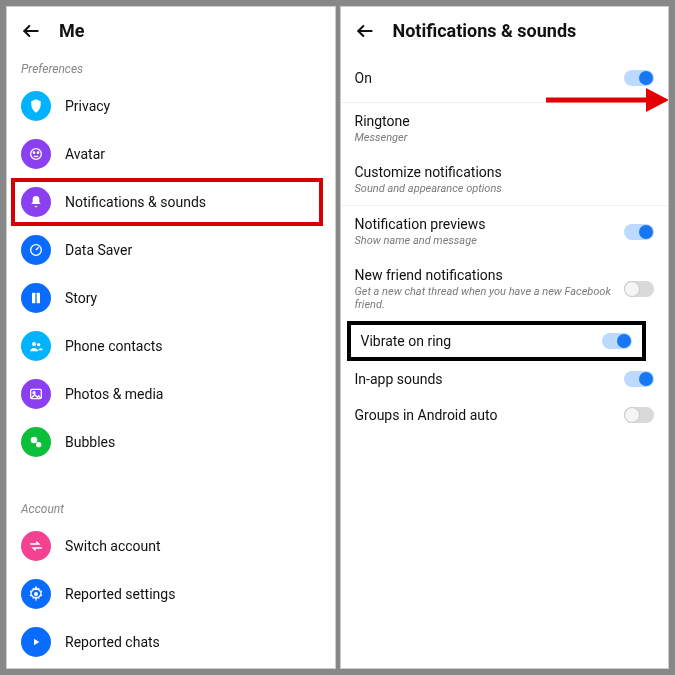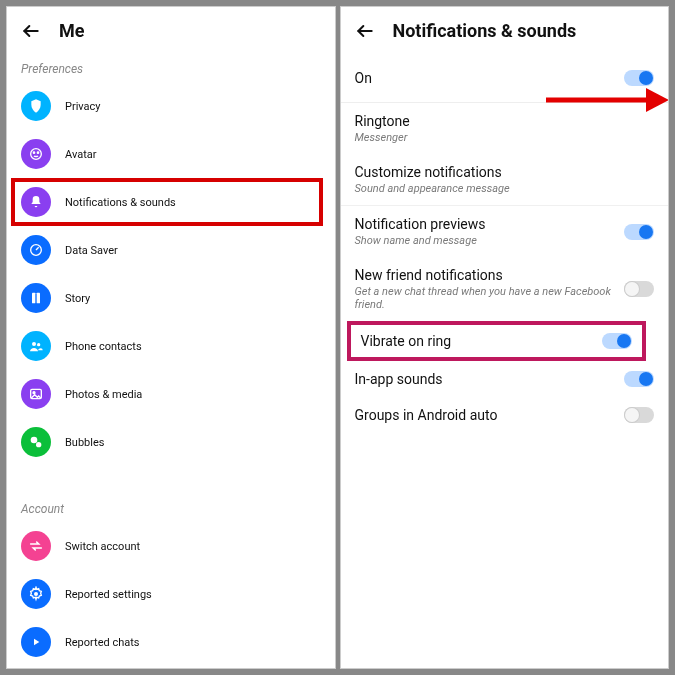--- a/index.html
+++ b/index.html
@@ -50,21 +50,21 @@
   .list-item .icon-circle {
     width: 30px; height: 30px;
     border-radius: 50%;
     display: flex;
     align-items: center;
     justify-content: center;
     color: #fff;
     flex-shrink: 0;
   }
   .list-item .label {
-    font-size: 11px;
+    font-size: 14px;
     color: #111;
   }
   .c-cyan   { background:#00b3ff; }
   .c-purple { background:#8a3ff0; }
   .c-blue   { background:#0a6cff; }
   .c-green  { background:#0bbf3a; }
   .c-pink   { background:#f44292; }
   .c-orange { background:#ff7a1a; }
   .red-outline {
     border: 4px solid #d60000;
@@ -93,21 +93,21 @@
     position: absolute;
     width: 14px; height: 14px;
     border-radius: 50%;
     top: 1px;
   }
   .toggle.on { background: #bcd9ff; }
   .toggle.on::after { background: #1877f2; right: 1px; }
   .toggle.off { background: #d9d9d9; }
   .toggle.off::after { background: #f5f5f5; left: 1px; box-shadow: 0 0 0 1px #ccc; }
   .red-box-right {
-    border: 4px solid #be185d;
+    border: 4px solid #000000;
     margin-left: 6px; margin-right: 22px;
   }
   .red-box-right .detail-row { padding: 8px 10px; border-top: none; }
   .arrow-svg {
     position: absolute;
     top: 78px;
     left: 200px;
     width: 130px;
     height: 30px;
   }
@@ -278,21 +278,21 @@
     <div class="detail-row first">
       <div class="text">
         <span class="row-title">Ringtone</span>
         <span class="row-sub">Messenger</span>
       </div>
     </div>
 
     <div class="detail-row" style="border-top:none">
       <div class="text">
         <span class="row-title">Customize notifications</span>
-        <span class="row-sub">Sound and appearance message</span>
+        <span class="row-sub">Sound and appearance options</span>
       </div>
     </div>
 
     <div class="detail-row">
       <div class="text">
         <span class="row-title">Notification previews</span>
         <span class="row-sub">Show name and message</span>
       </div>
       <div class="toggle on"></div>
     </div>

